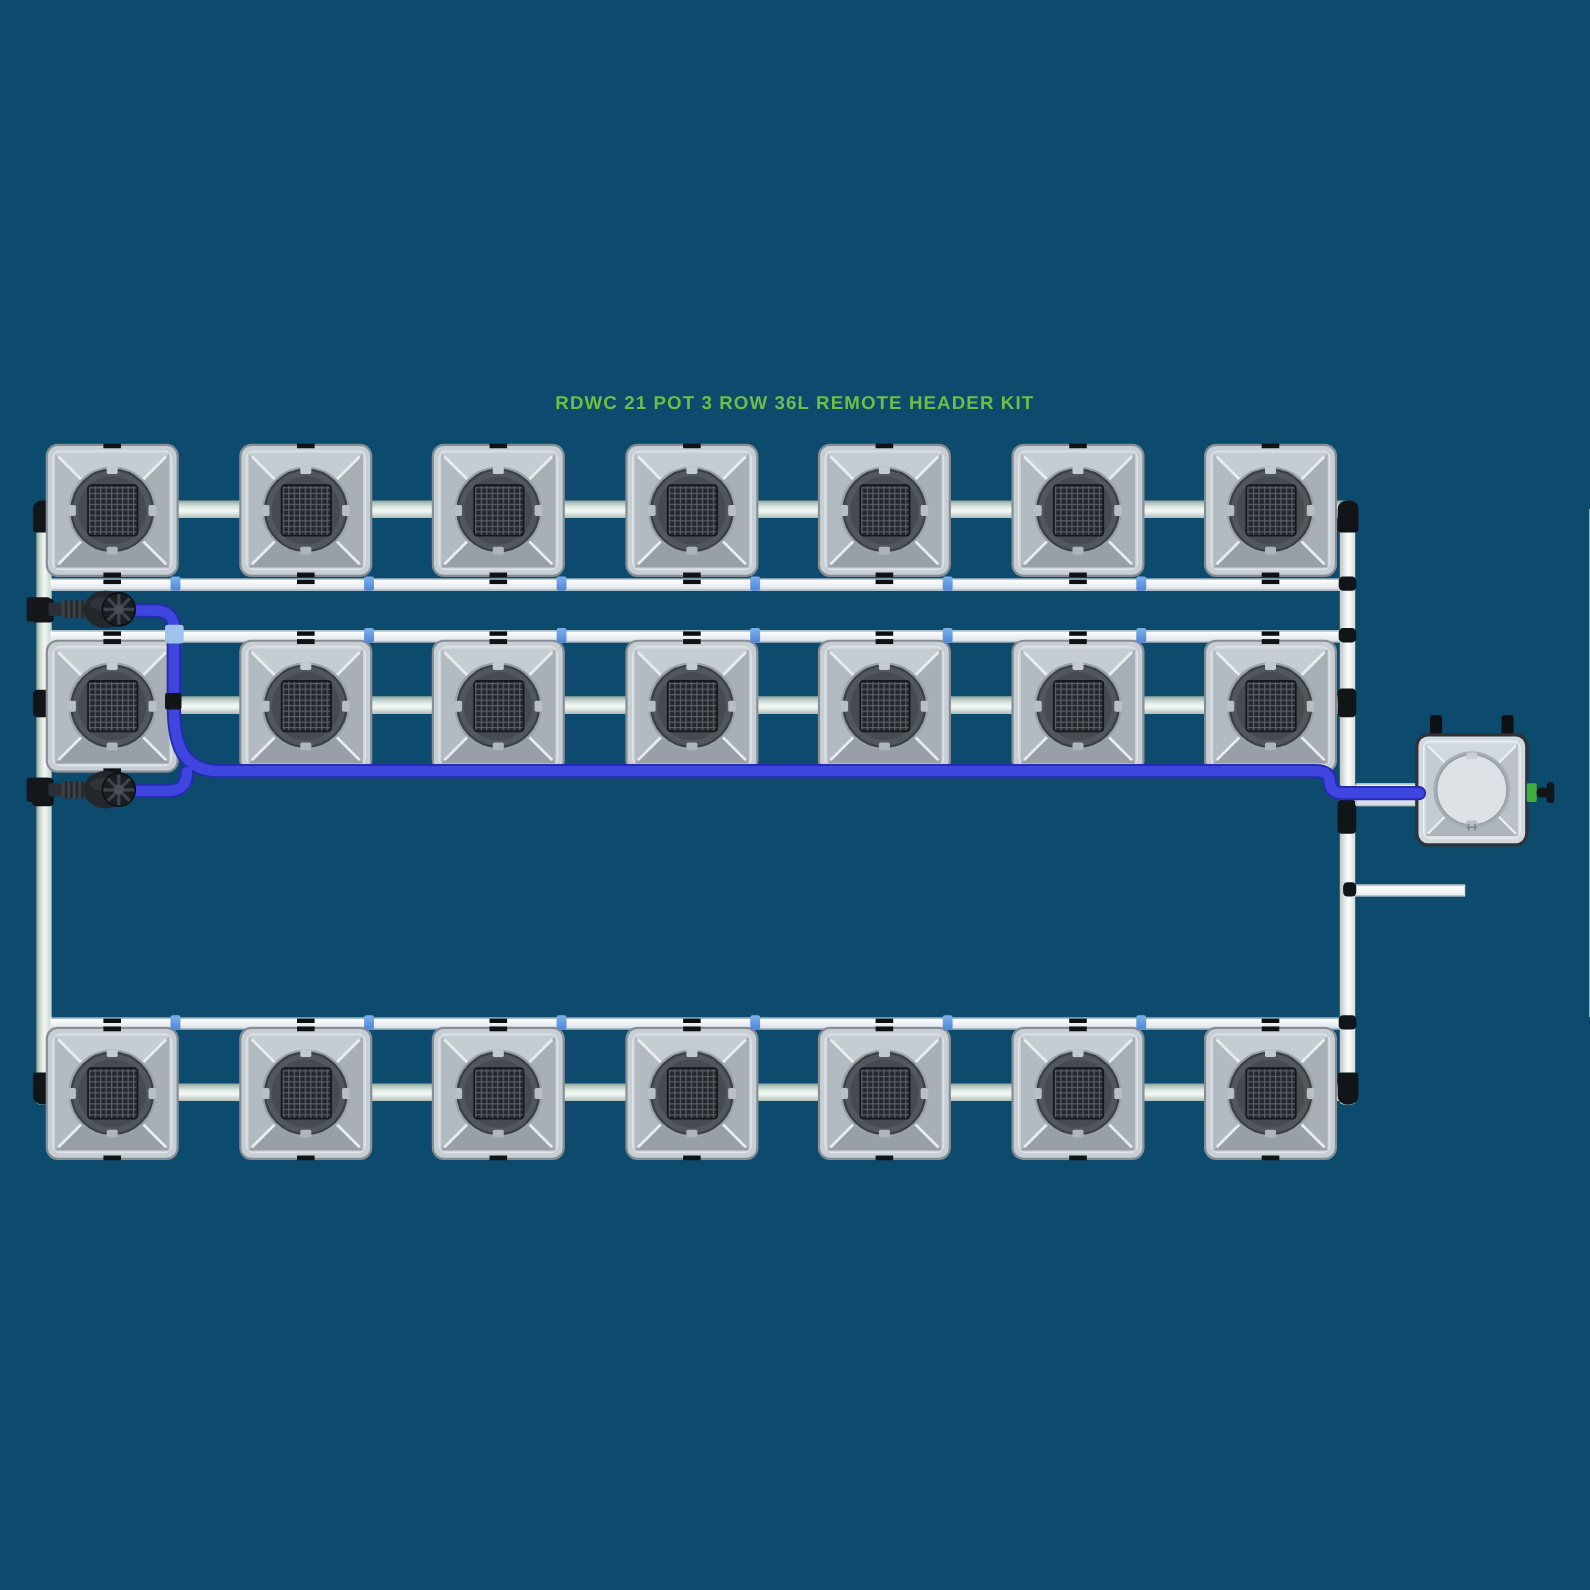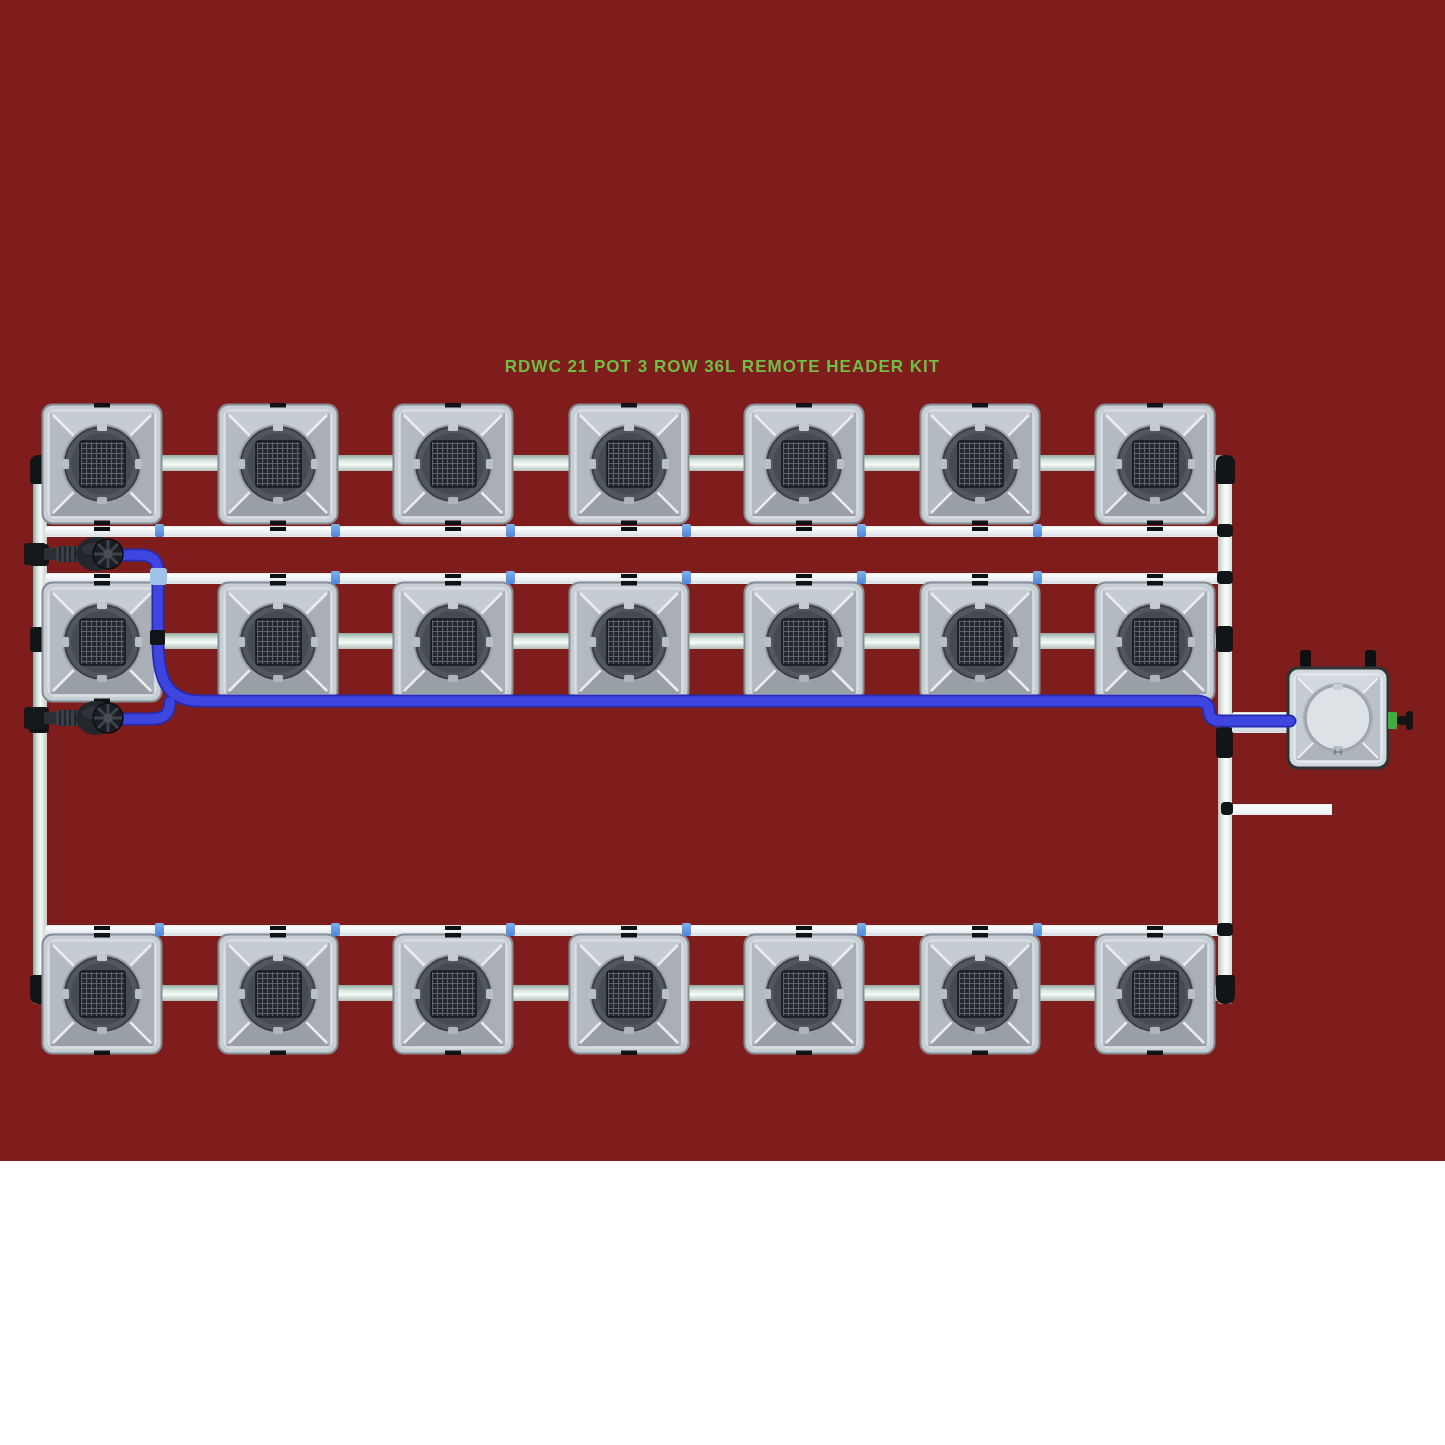--- a/index.html
+++ b/index.html
@@ -1,16 +1,16 @@
 <!DOCTYPE html>
 <html style="--title-green: #6fbe45; --tube-blue: #3e46df; --tube-blue-dark: #262bb0; --connector-blue: #4f86d8; --crossing-sleeve-blue: #9fc2eb; --fitting-black: #121518; --pot-body-gray: #c7ced4; --pot-ring-gray: #51575d; --mesh-dark: #23272b; --pipe-white: #eef1f4; --pipe-green-tint: #cfe0d8; --outlet-green: #3fae3f;"><head>
 <meta charset="utf-8">
 <style>
   html,body{margin:0;padding:0;background:#fff;font-family:"Liberation Sans",sans-serif;}
-  #canvas{position:relative;width:1445px;height:1161px;background:#7f1d1d;overflow:hidden;}
+  #canvas{position:relative;width:1445px;height:1445px;background:#0c4a6e;overflow:hidden;}
 
   .abs{position:absolute;}
 
   
   #title{left:0;top:357px;width:1445px;text-align:center;
          font-size:17px;font-weight:bold;letter-spacing:1px;
          color:var(--title-green,#6fbe45);z-index:10;}
 
   
   .vpipe{width:14px;background:linear-gradient(90deg,#8fa39b,#d3e2da 30%,#f5f9f6 55%,#bccec6);

